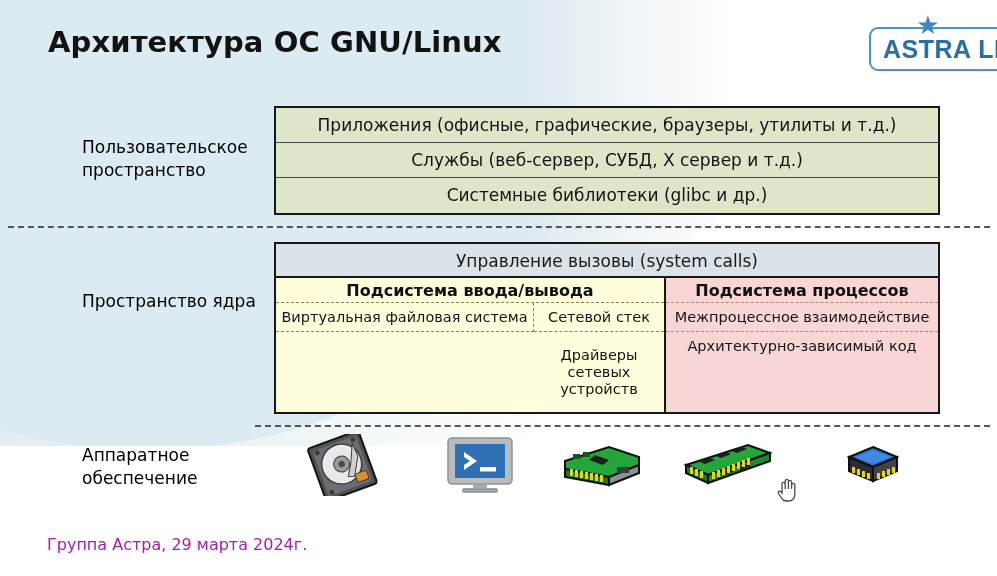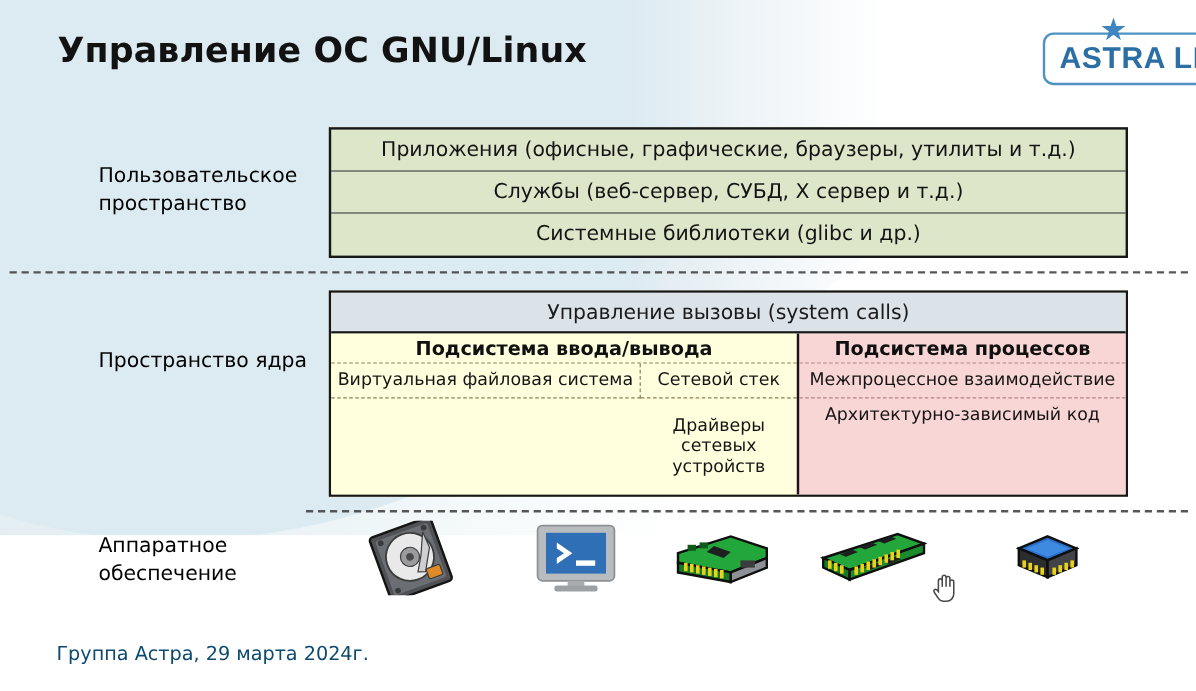--- a/index.html
+++ b/index.html
@@ -140,33 +140,33 @@
   #hw-netcard{left:557px;top:443px;}
   #hw-ram{left:682px;top:443px;}
   #hw-cpu{left:843px;top:443px;}
 
   
   #cursor{position:absolute;left:776px;top:477px;width:22px;height:26px;}
 
   
   #footer{
     position:absolute;left:47px;top:535px;
-    font-size:16px;color:#0c4a6e;
+    font-size:16px;color:#a21caf;
   }
 </style>
 </head>
 <body>
 
 <div id="bg-wash"></div>
 <div id="bg-blob-top"></div>
 <div id="bg-blob-bottom"></div>
 <div id="bg-white-right"></div>
 <div id="bg-white-bottom"></div>
 
-<div id="title">Управление ОС GNU/Linux</div>
+<div id="title">Архитектура ОС GNU/Linux</div>
 
 <div id="logo">
   <span id="logo-text">ASTRA LIN</span>
 </div>
 <div id="logo-star">★</div>
 
 <div class="zone-label" id="label-user">Пользовательское пространство</div>
 <div class="zone-label" id="label-kernel">Пространство ядра</div>
 <div class="zone-label" id="label-hw">Аппаратное обеспечение</div>
 

